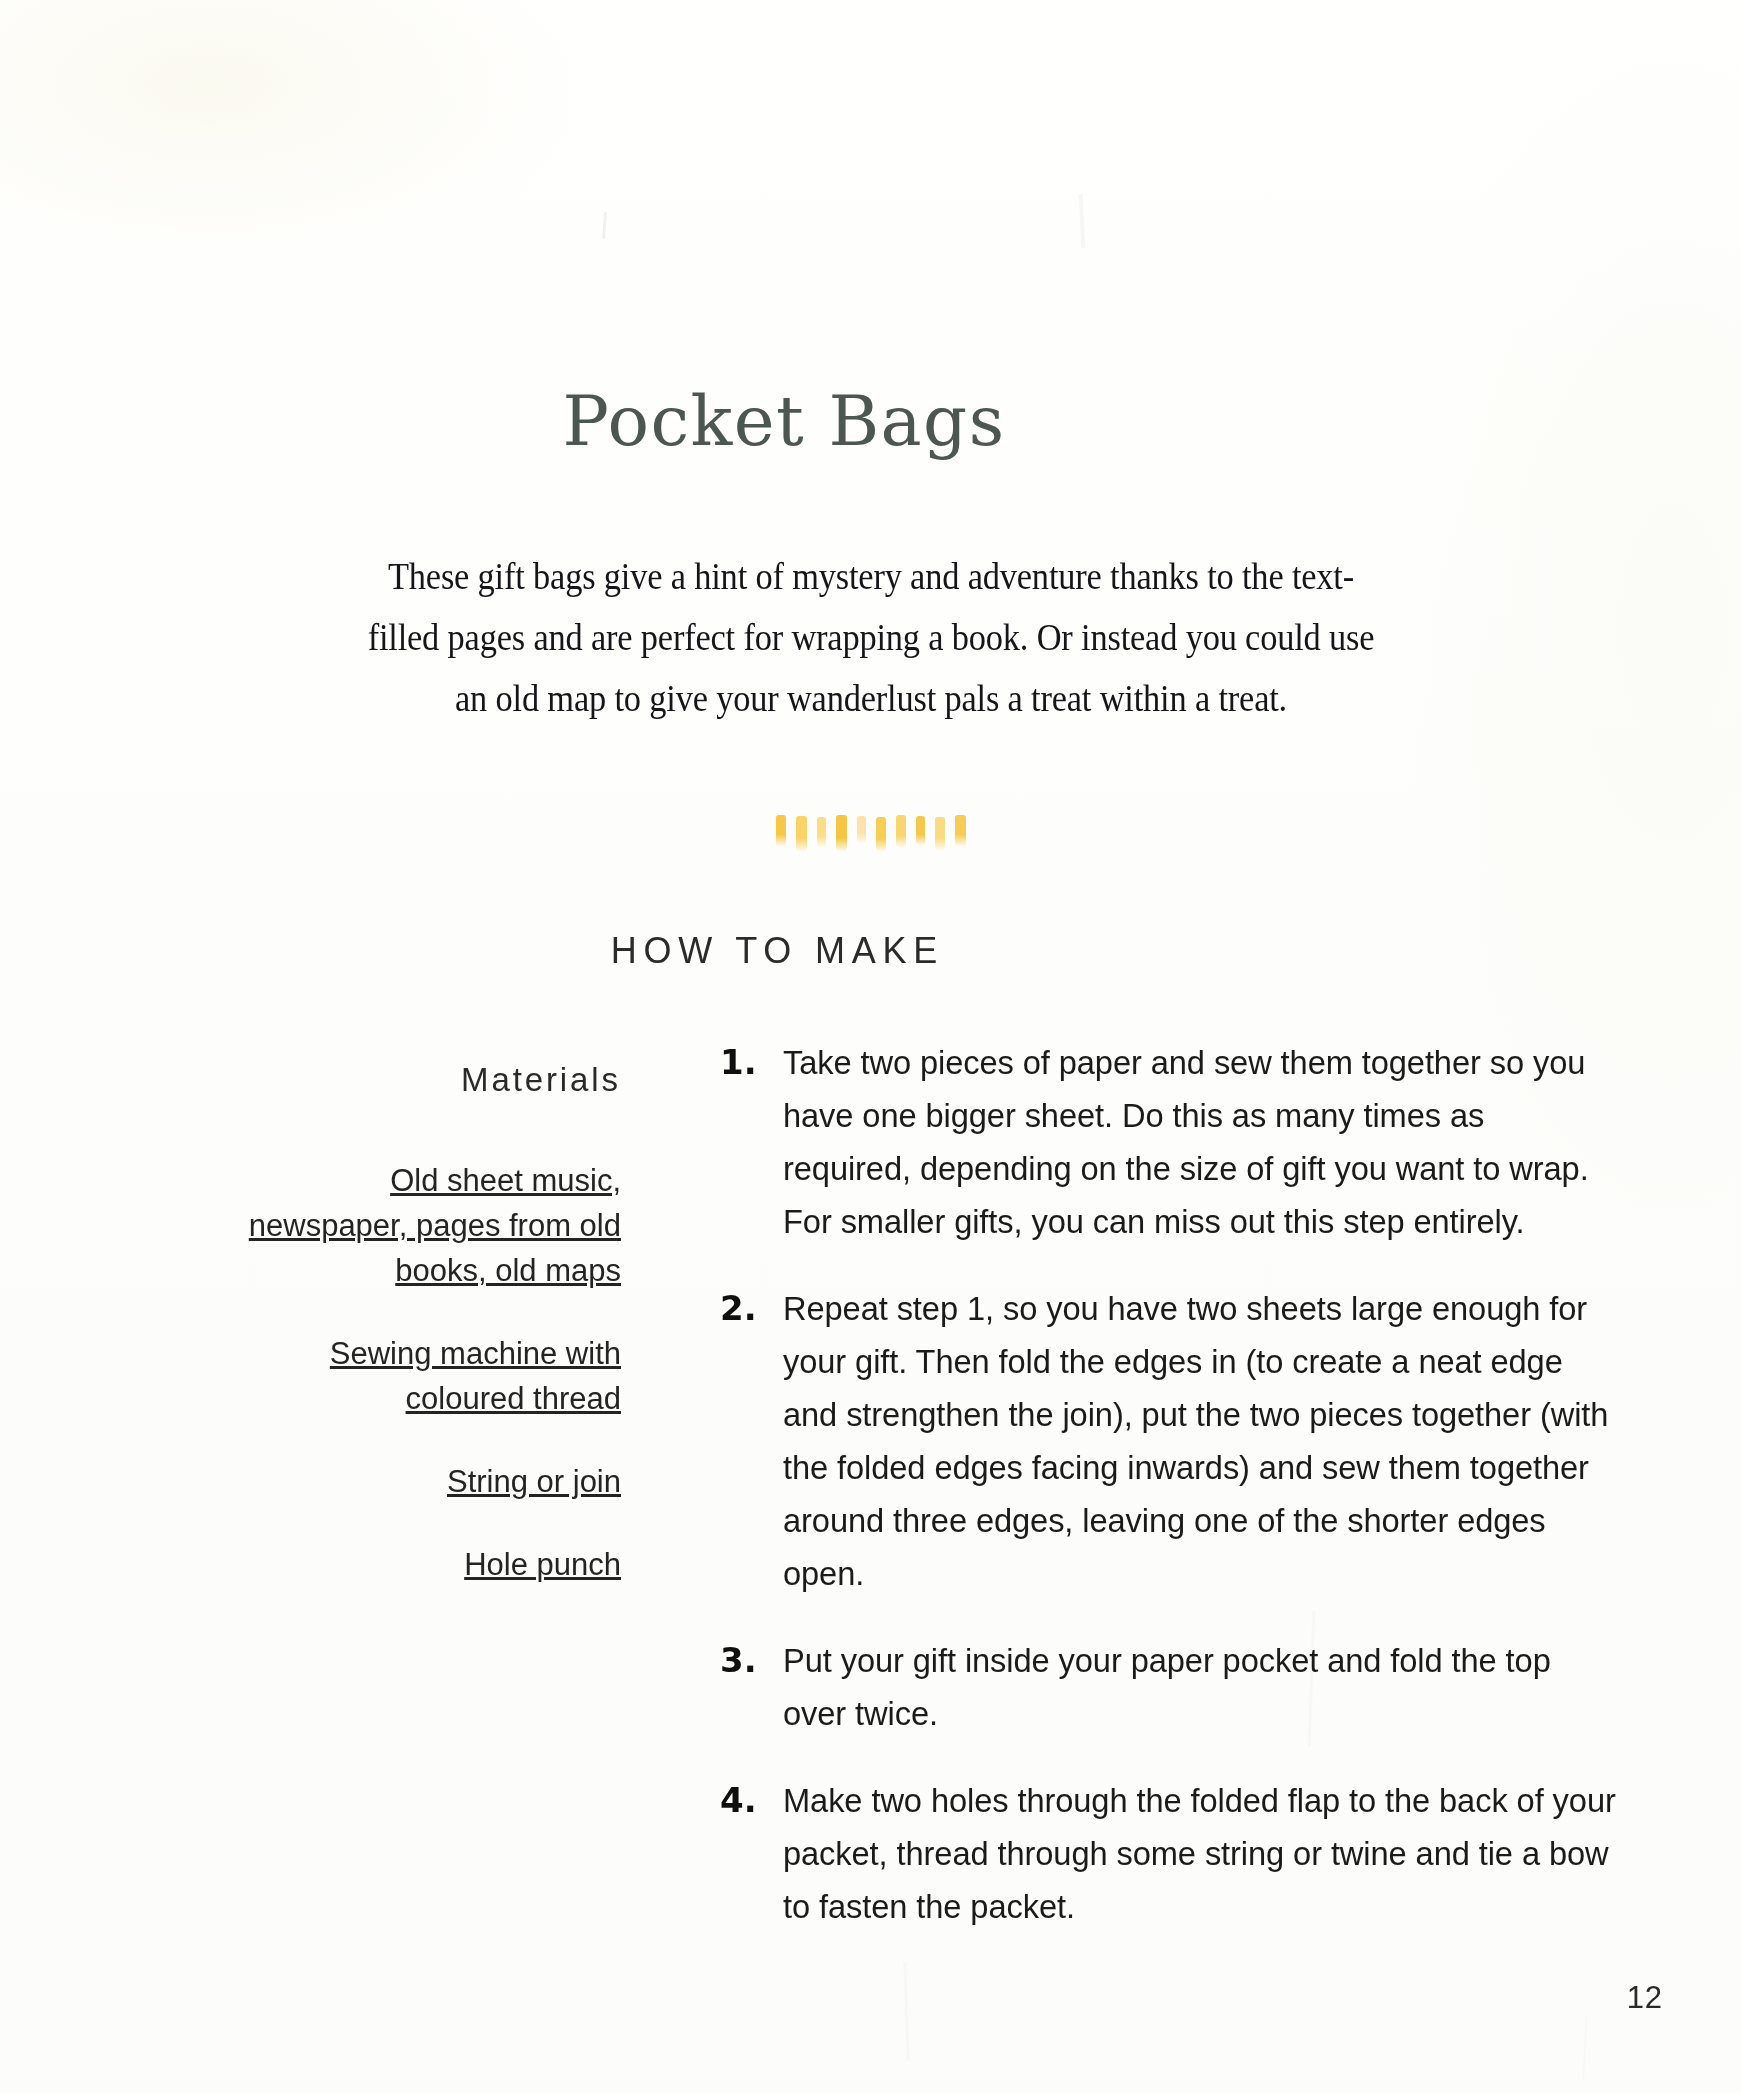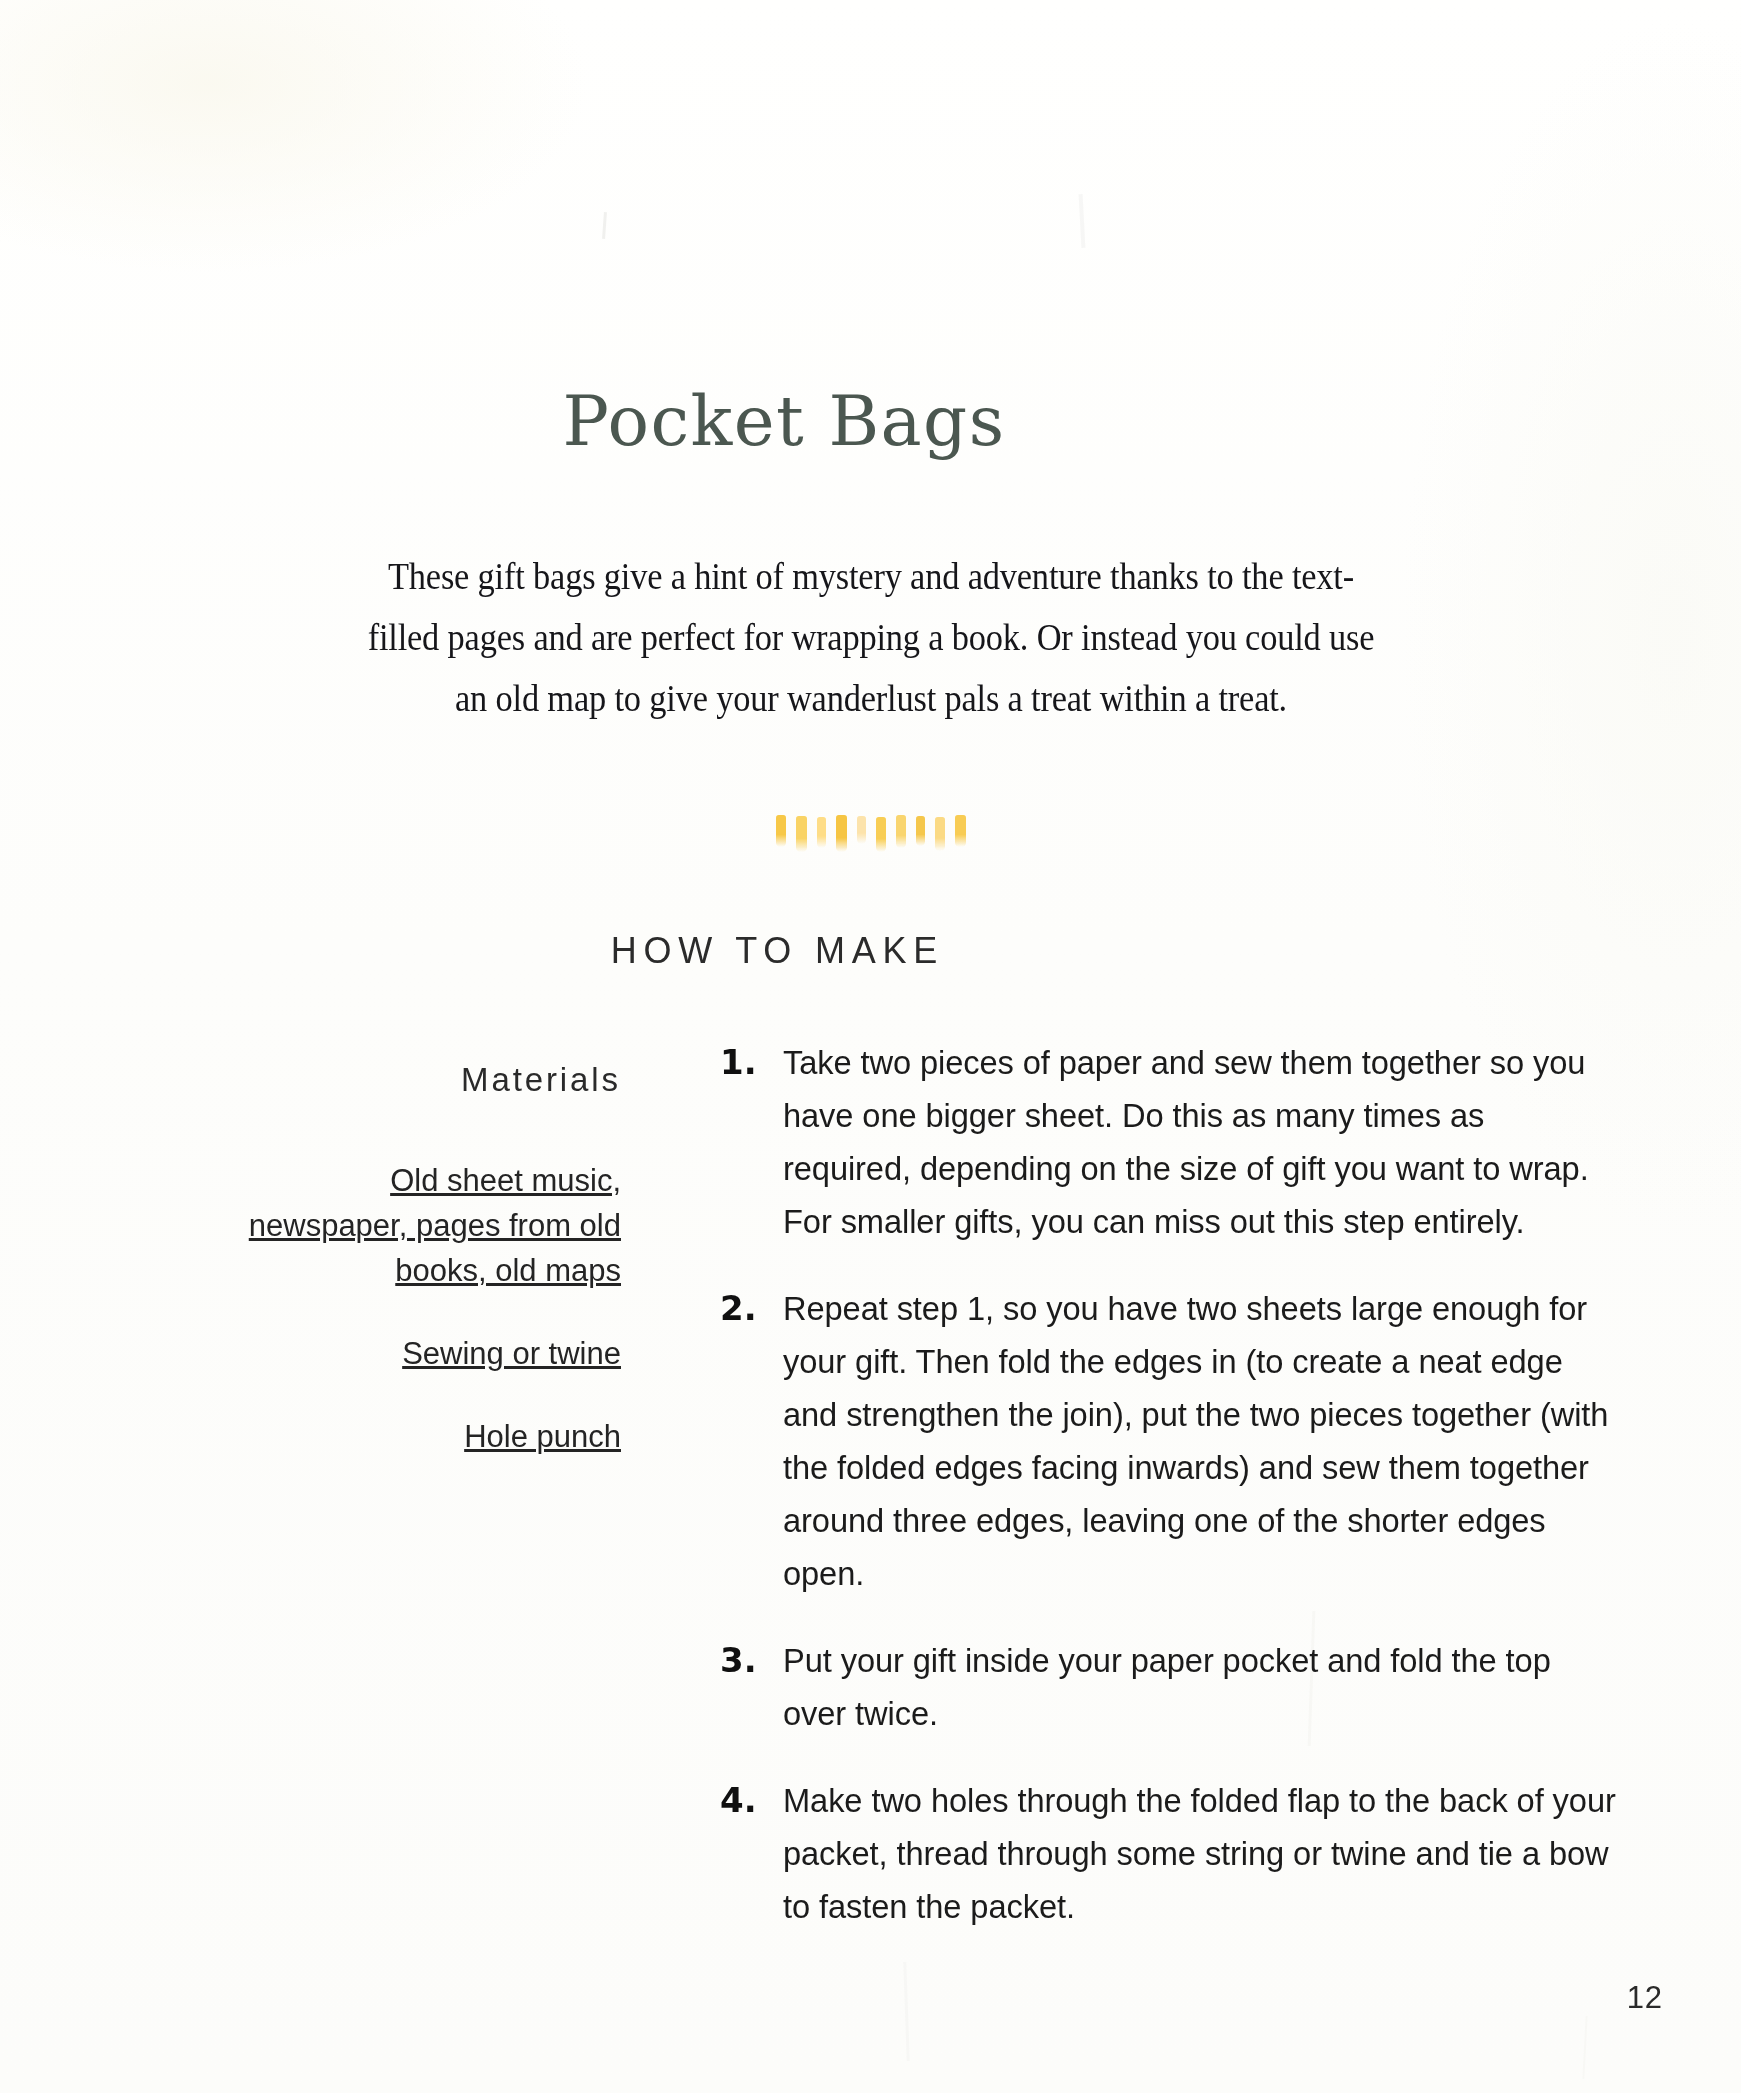--- a/index.html
+++ b/index.html
@@ -206,21 +206,22 @@
     </div>
 
   <h2 class="how-to-make">HOW TO MAKE</h2>
 
   <div class="columns">
 
     <aside class="materials">
       <div class="materials-heading">Materials</div>
       <div id="materials-list">
           <div class="material-item">Old sheet music, newspaper, pages from old books, old maps</div>
-          <div class="material-item">Sewing or twine</div>
+          <div class="material-item">Sewing machine with coloured thread</div>
+          <div class="material-item">String or join</div>
           <div class="material-item">Hole punch</div>
         </div>
     </aside>
 
     <ol class="steps" id="steps-list">
         <li class="step">
           <span class="step-num">1.</span>
           <span class="step-text">Take two pieces of paper and sew them together so you have one bigger sheet. Do this as many times as required, depending on the size of gift you want to wrap. For smaller gifts, you can miss out this step entirely.</span>
         </li>
         <li class="step">

